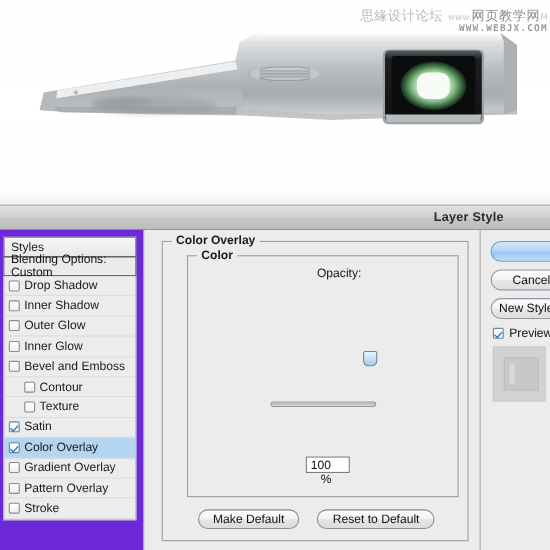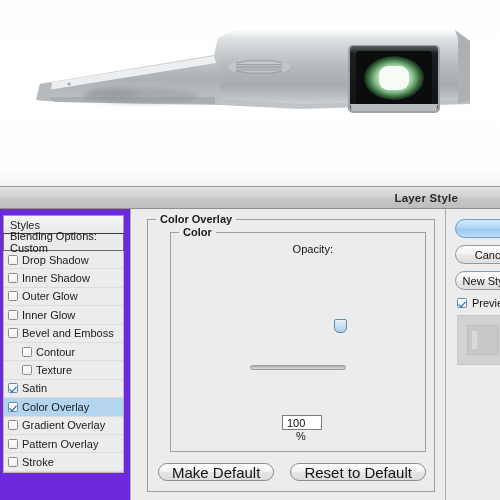--- a/index.html
+++ b/index.html
@@ -198,21 +198,21 @@
     display:flex;align-items:center;padding-left:4px;
     font-size:11px;color:#0f0f0f;box-sizing:border-box;
   }
   .unit{font-size:11px;color:#141414;margin-left:6px;}
   .btn-row{display:flex;justify-content:center;gap:16px;margin-top:11px;}
   .pill{
     height:18px;padding:0 13px;
     border:1px solid #8d8d8d;border-radius:10px;
     background:linear-gradient(180deg,#fdfdfd 0%,#f2f2f2 48%,#e6e6e6 52%,#dcdcdc 100%);
     display:flex;align-items:center;justify-content:center;
-    font-size:15px;color:#121212;white-space:nowrap;
+    font-size:11px;color:#121212;white-space:nowrap;
     box-sizing:border-box;
   }
 
   
   .right-col{
     width:63px;flex:0 0 63px;
     padding:10px 0 0 9px;
     box-sizing:border-box;
   }
   .rbtn{
@@ -321,20 +321,25 @@
       <rect x="356" y="51" width="76" height="54" rx="3" fill="#0b0c0d"></rect>
 
       <ellipse cx="394" cy="78" rx="30" ry="22" fill="url(#glow)" opacity="0.95"></ellipse>
       <rect x="379" y="66" width="30" height="24" rx="9" fill="#f7fbf6"></rect>
 
       <path d="M350,104 L438,104 L436,111 L352,111 Z" fill="#b9bcbf"></path>
 
       <path d="M455,30 L470,41 L470,100 L458,104 L458,38 Z" fill="#aeb1b4"></path>
     </svg>
 
+    <div class="watermark">
+      <div class="wm-line1"><span>思緣设计论坛</span>
+        <span class="tiny">www.</span><span class="dark">网页教学网</span><span class="tiny">M</span></div>
+      <div class="wm-line2">WWW.WEBJX.COM</div>
+    </div>
   </div>
 
   <div class="dialog">
 
     <div class="titlebar">
       <div class="title">Layer Style</div>
     </div>
 
     <div class="body-row">
 

